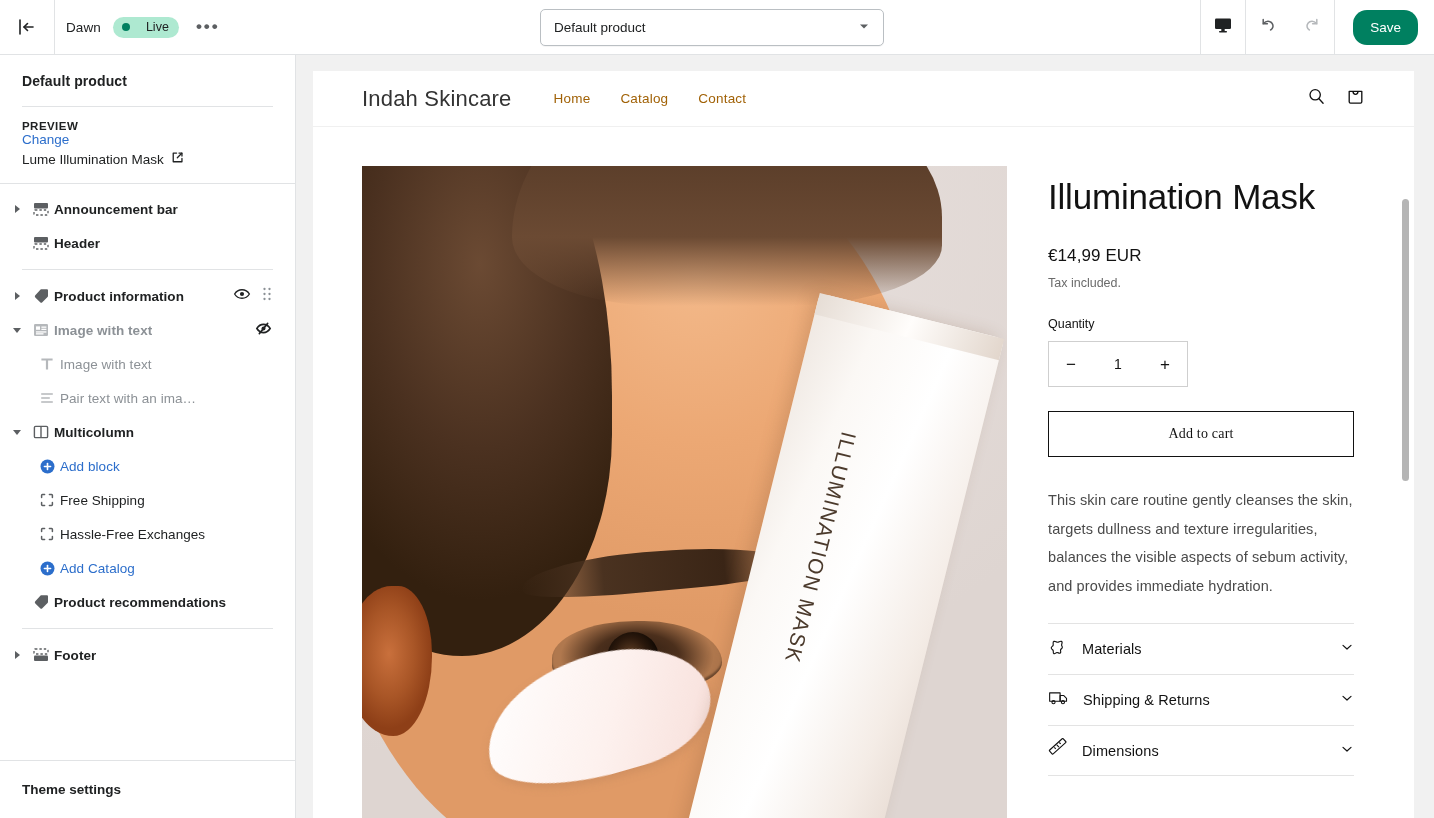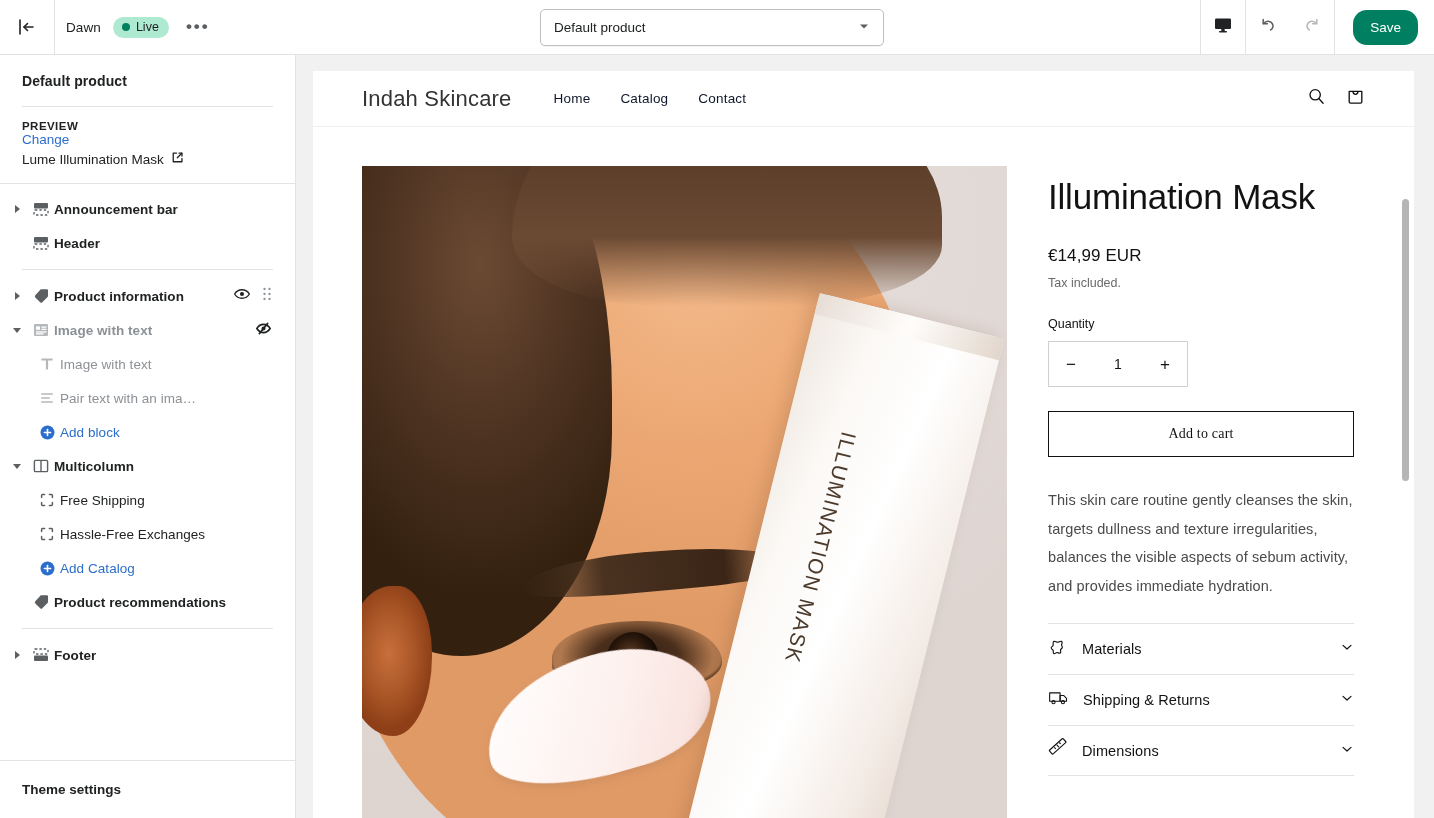--- a/index.html
+++ b/index.html
@@ -28,21 +28,21 @@
   .exit-btn svg { display: block; }
   .theme-meta {
     display: flex; align-items: center; gap: 12px;
     padding-left: 11px;
   }
   .theme-name {
     font-size: 13.5px; color: #202223; font-weight: 400;
     letter-spacing: .1px;
   }
   .live-badge {
-    display: inline-flex; align-items: center; gap: 6px;
+    display: inline-flex; align-items: center; gap: 16px;
     background: #aee9d1; color: #202223;
     border-radius: 11px; padding: 2px 10px 3px 9px;
     font-size: 12.5px; line-height: 16px;
   }
   .live-dot { width: 8px; height: 8px; border-radius: 50%; background: #008060; display:block; }
   .ellipsis-btn {
     width: 30px; height: 28px; display: flex; align-items: center; justify-content: center;
     cursor: pointer; border-radius: 4px; margin-left: 2px;
   }
   .ellipsis-btn span {
@@ -179,21 +179,21 @@
     padding: 0 48px 0 49px;
     background: #fff;
     border-bottom: 1px solid #f0f0f0;
   }
   .store-logo {
     font-size: 22px; color: #333; font-weight: 400;
     letter-spacing: .2px; cursor: pointer;
   }
   .store-nav { display: flex; gap: 30px; margin-left: 42px; }
   .store-nav a {
-    font-size: 13.5px; color: #0f172a; text-decoration: none; cursor: pointer;
+    font-size: 13.5px; color: #a16207; text-decoration: none; cursor: pointer;
     letter-spacing: .2px;
   }
   .store-head-icons { margin-left: auto; display: flex; align-items: center; gap: 18px; }
 
   .product-layout { display: flex; padding: 39px 0 0 0; }
   .product-media {
     width: 645px; height: 652px; margin-left: 49px;
     background: #efe9e6;
     overflow: hidden; position: relative;
   }
@@ -515,42 +515,42 @@
         <span class="row-icon">
           <svg width="18" height="18" viewBox="0 0 18 18" fill="#b5b8bb">
               <rect x="3" y="4.3" width="12" height="1.5" rx=".7"></rect>
               <rect x="3" y="8.3" width="9" height="1.5" rx=".7"></rect>
               <rect x="3" y="12.3" width="12" height="1.5" rx=".7"></rect>
             </svg>
         </span>
         <span class="row-label">Pair text with an ima…</span>
       </div>
 
+      <div class="row section">
+        <span class="disclose">
+            <span class="tri-down"></span>
+          </span>
+        <span class="row-icon">
+          <svg width="18" height="18" viewBox="0 0 18 18" fill="none" stroke="#5c5f62" stroke-width="1.4">
+              <rect x="2.4" y="3.4" width="13.2" height="11.2" rx="1.2"></rect>
+              <path d="M9 3.4v11.2"></path>
+            </svg>
+        </span>
+        <span class="row-label">Multicolumn</span>
+      </div>
+
       <div class="row block addlink">
         <span class="row-icon">
           <svg width="17" height="17" viewBox="0 0 18 18">
               <circle cx="9" cy="9" r="7.4" fill="#2c6ecb"></circle>
               <rect x="8.15" y="4.9" width="1.7" height="8.2" rx=".8" fill="#fff"></rect>
               <rect x="4.9" y="8.15" width="8.2" height="1.7" rx=".8" fill="#fff"></rect>
             </svg>
         </span>
         <span class="row-label">Add block</span>
-      </div>
-
-      <div class="row section">
-        <span class="disclose">
-            <span class="tri-down"></span>
-          </span>
-        <span class="row-icon">
-          <svg width="18" height="18" viewBox="0 0 18 18" fill="none" stroke="#5c5f62" stroke-width="1.4">
-              <rect x="2.4" y="3.4" width="13.2" height="11.2" rx="1.2"></rect>
-              <path d="M9 3.4v11.2"></path>
-            </svg>
-        </span>
-        <span class="row-label">Multicolumn</span>
       </div>
 
       <div class="row block">
         <span class="row-icon">
           <svg width="18" height="18" viewBox="0 0 18 18" fill="none" stroke="#5c5f62" stroke-width="1.5" stroke-linecap="round">
             <path d="M3.6 6.6V4.4a.8.8 0 01.8-.8h2.2"></path>
               <path d="M14.4 6.6V4.4a.8.8 0 00-.8-.8h-2.2"></path>
             <path d="M3.6 11.4v2.2a.8.8 0 00.8.8h2.2"></path>
               <path d="M14.4 11.4v2.2a.8.8 0 01-.8.8h-2.2"></path>
           </svg>

